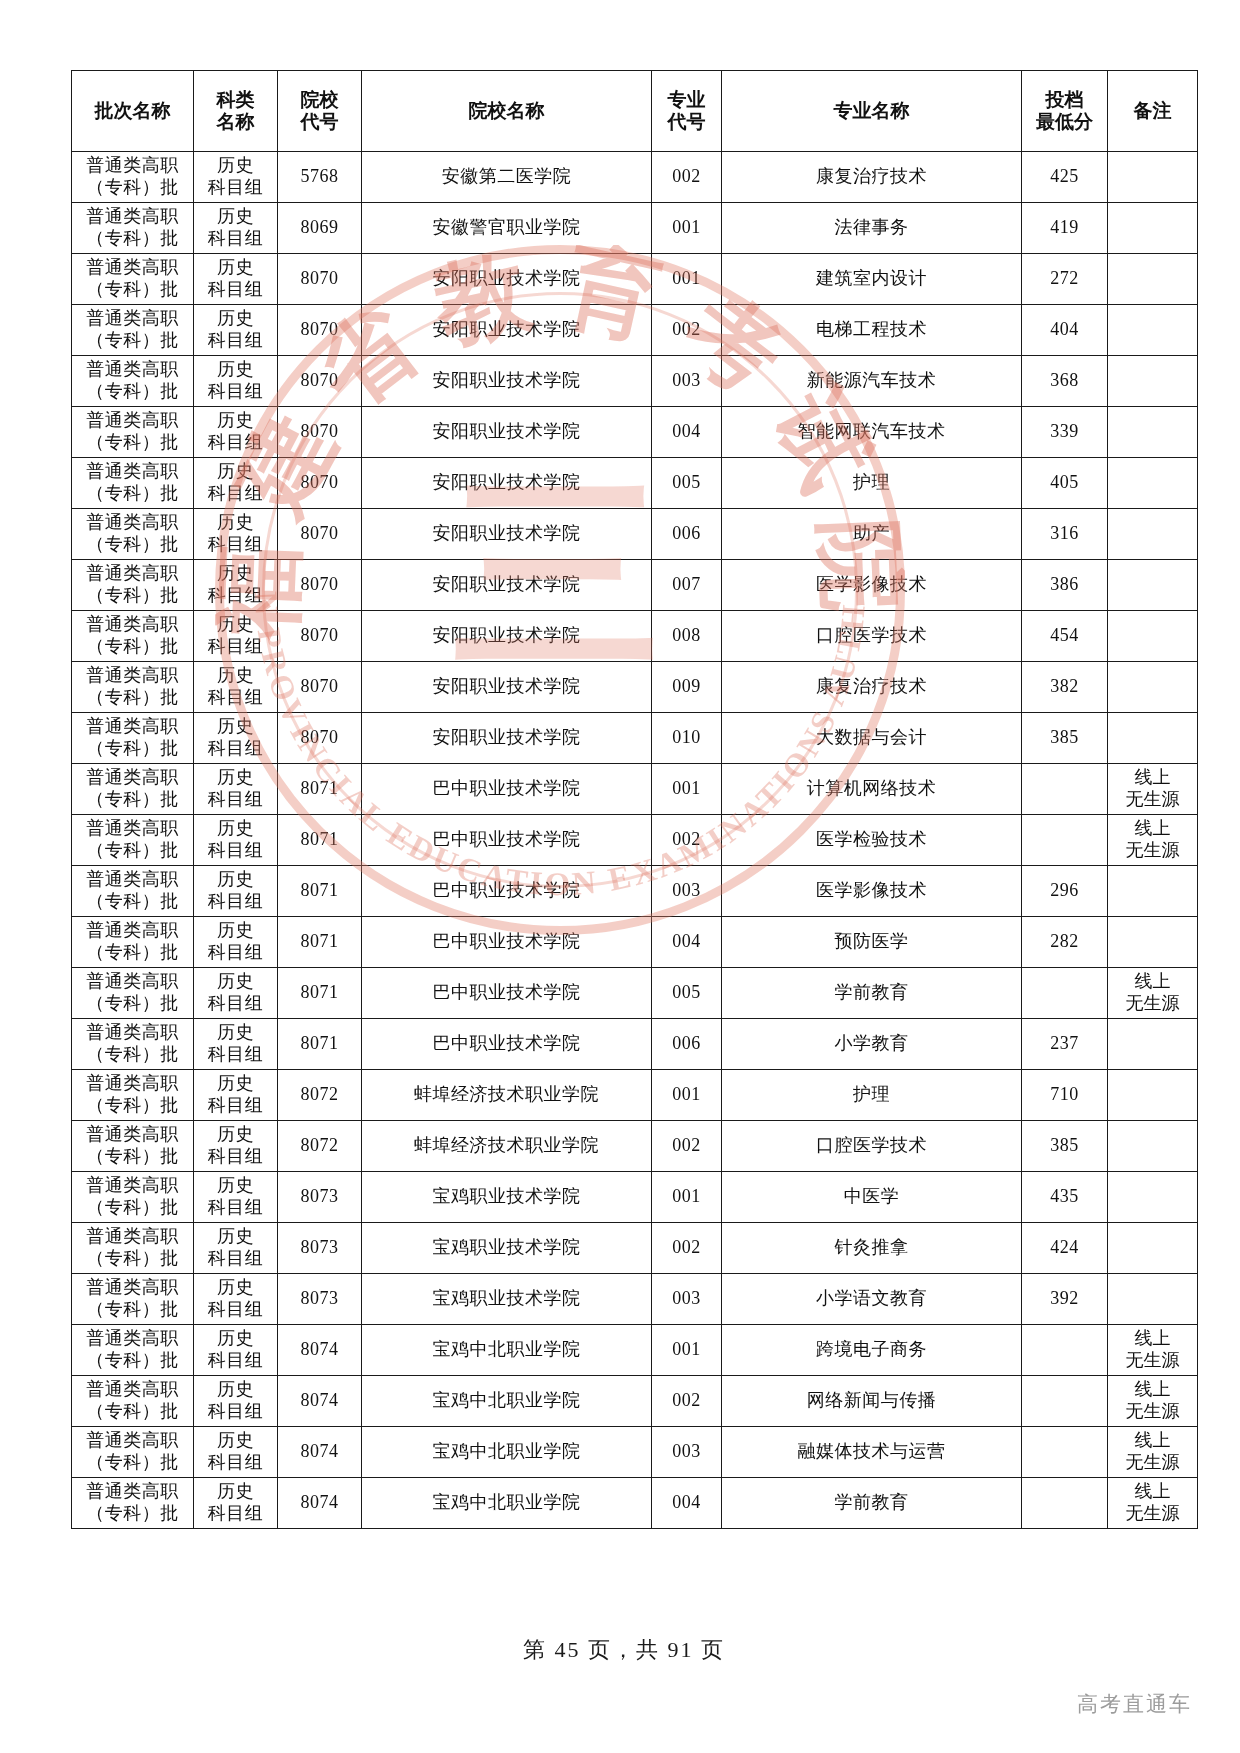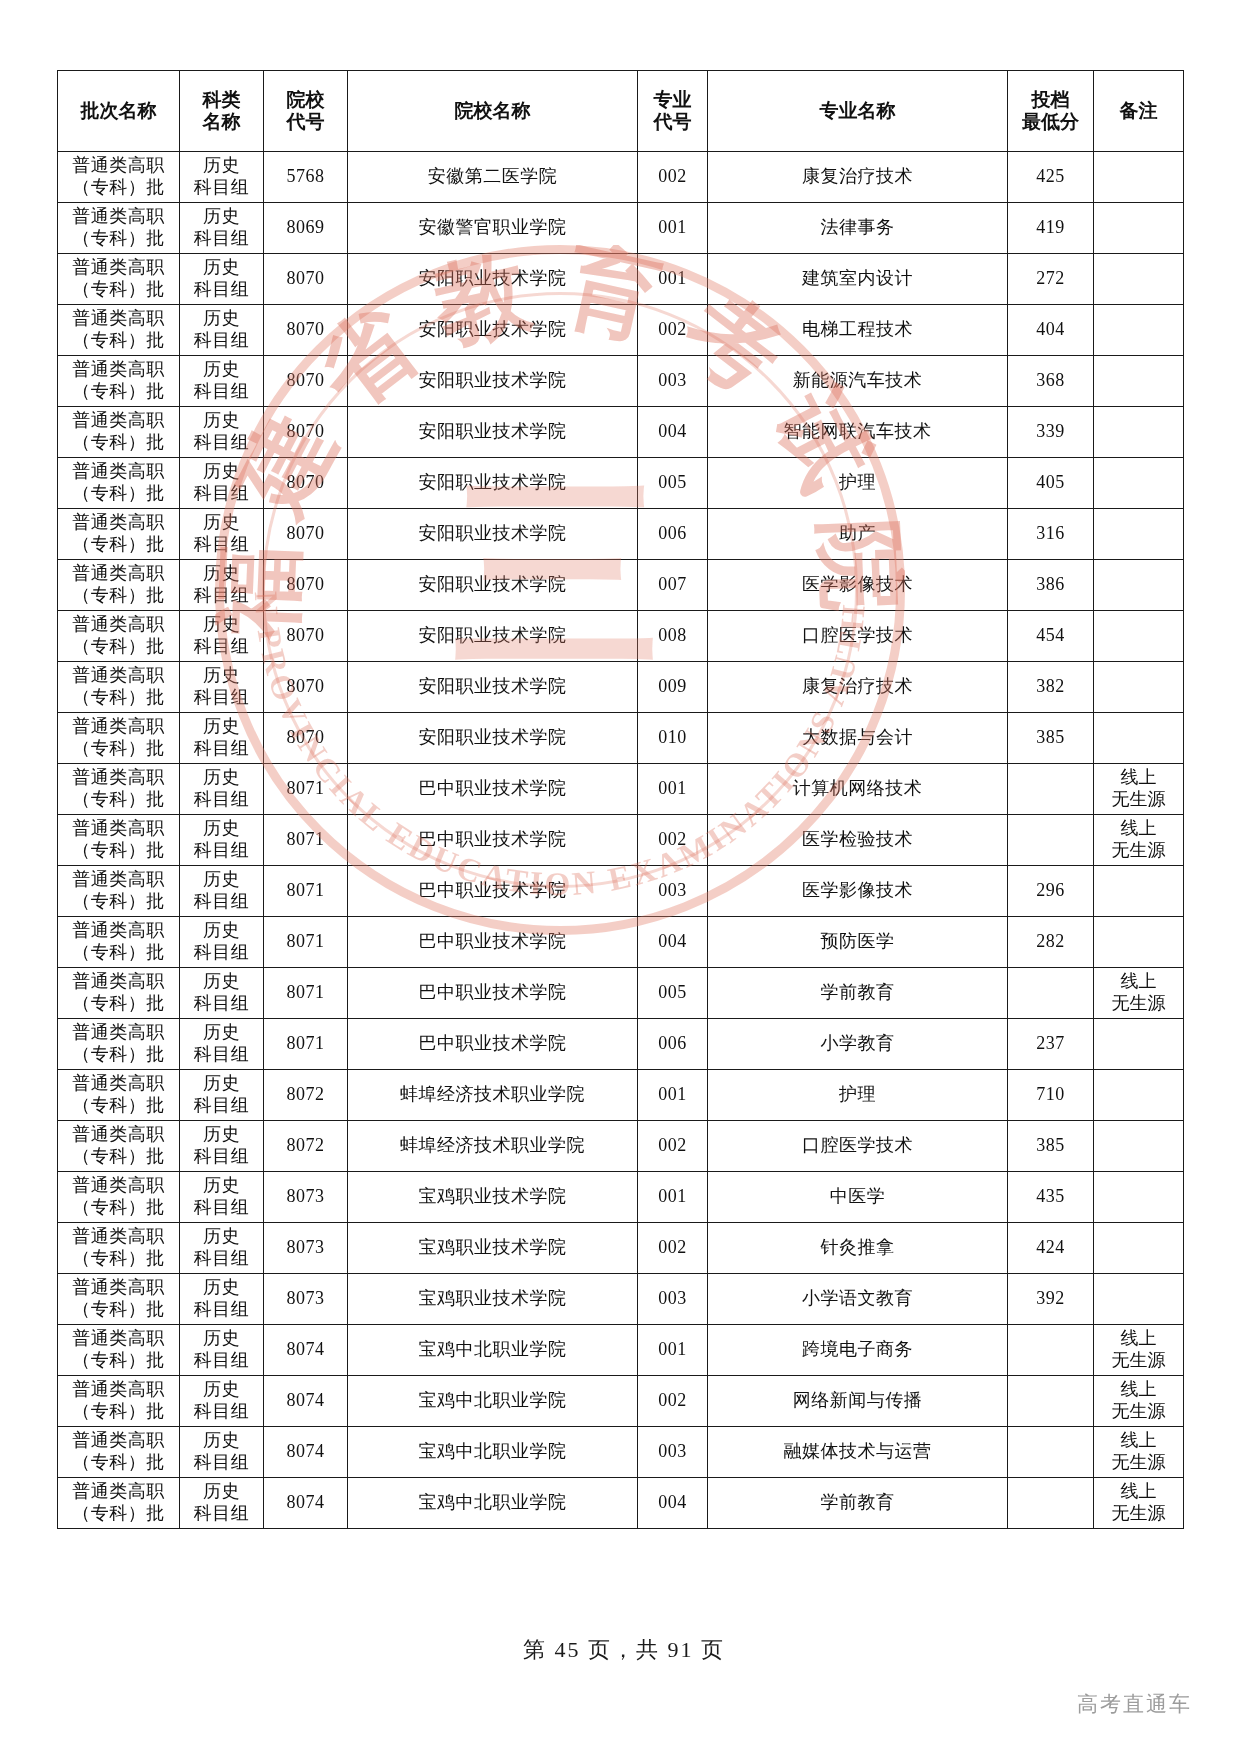--- a/index.html
+++ b/index.html
@@ -84,20 +84,21 @@
     position: relative;
     z-index: 2;
     padding: 70px 57px 0 57px;
     box-sizing: border-box;
   }
   table.score-table {
     border-collapse: collapse;
     width: 1126px;
     table-layout: fixed;
     background: transparent;
+    margin-left: 14px;
   }
   table.score-table th,
   table.score-table td {
     border: 1.6px solid #1a1a1a;
     text-align: center;
     vertical-align: middle;
     color: #111;
     background: transparent;
   }
   table.score-table th {

